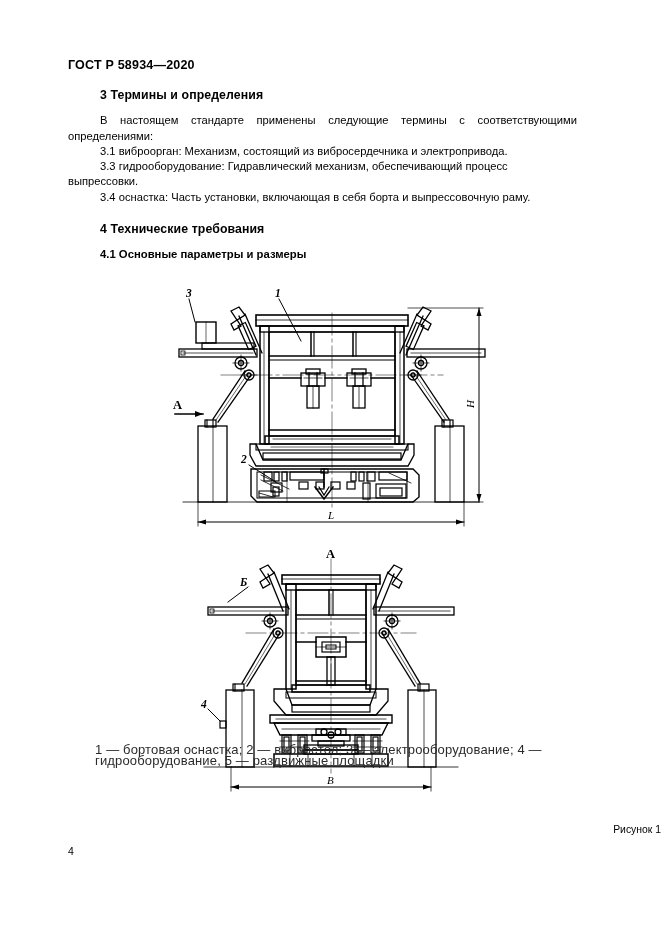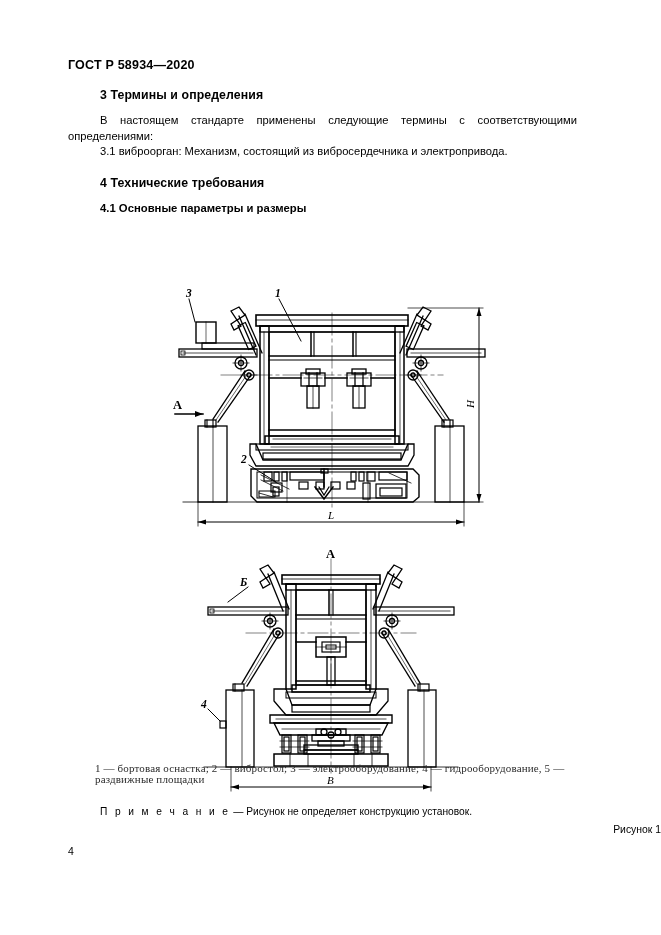--- a/index.html
+++ b/index.html
@@ -71,27 +71,26 @@
   }
   .drawing {
     display: block;
     margin: 0 auto;
   }
 
   
   .legend {
     position: absolute;
     left: 95px;
-    top: 763px;
+    top: 744px;
     width: 510px;
-    font-size: 11px;
+    font-size: 13px;
     line-height: 11px;
     letter-spacing: 0.15px;
     color: #2b2b2b;
-    font-family: Liberation Serif, serif;
   }
   .note {
     position: absolute;
     left: 100px;
     top: 806px;
     font-size: 10.2px;
   }
   .note .spaced {
     letter-spacing: 2.4px;
   }
@@ -123,21 +122,23 @@
 
   <div class="content">
 
     <div class="h2">3 Термины и определения</div>
 
     <p class="para"><span>В настоящем стандарте применены следующие термины с соответствующими определениями:</span></p>
 
     <p class="para"><span>3.1 </span><b>виброорган:</b><span> Механизм, состоящий из вибросердечника и электропривода.</span></p>
 
 
-
+    <p class="para nojust"><span>3.3 </span><b>гидрооборудование:</b><span> Гидравлический механизм, обеспечивающий процесс выпрессовки.</span></p>
+
+    <p class="para nojust"><span>3.4 </span><b>оснастка:</b><span> Часть установки, включающая в себя борта и выпрессовочную раму.</span></p>
 
     <div class="spacer-lg"></div>
 
     <div class="h2">4 Технические требования</div>
 
     <div class="h3">4.1 Основные параметры и размеры</div>
 
   </div>
 
   <div class="figure-wrap">
@@ -466,18 +467,17 @@
 
       <text x="140" y="13" font-size="12.5" font-weight="bold">A</text>
       <text x="54" y="41" font-size="11.5" font-style="italic" font-weight="bold">Б</text>
       <text x="15" y="163" font-size="11.5" font-style="italic" font-weight="bold">4</text>
       <text x="141" y="239" font-size="11" font-style="italic">В</text>
     </svg>
   </div>
 
   <div class="legend">1 — бортовая оснастка; 2 —  вибростол; 3 — электрооборудование; 4 —  гидрооборудование, 5 —  раздвижные площадки</div>
 
-  <div class="note"><span class="spaced">П р и м е ч а н и е</span><span> — Рисунок не определяет конструкцию установок.</span></div>
 
   <div class="fig-number">Рисунок 1</div>
 
   <div class="page-number">4</div>
 </div>
 
 </body></html>

